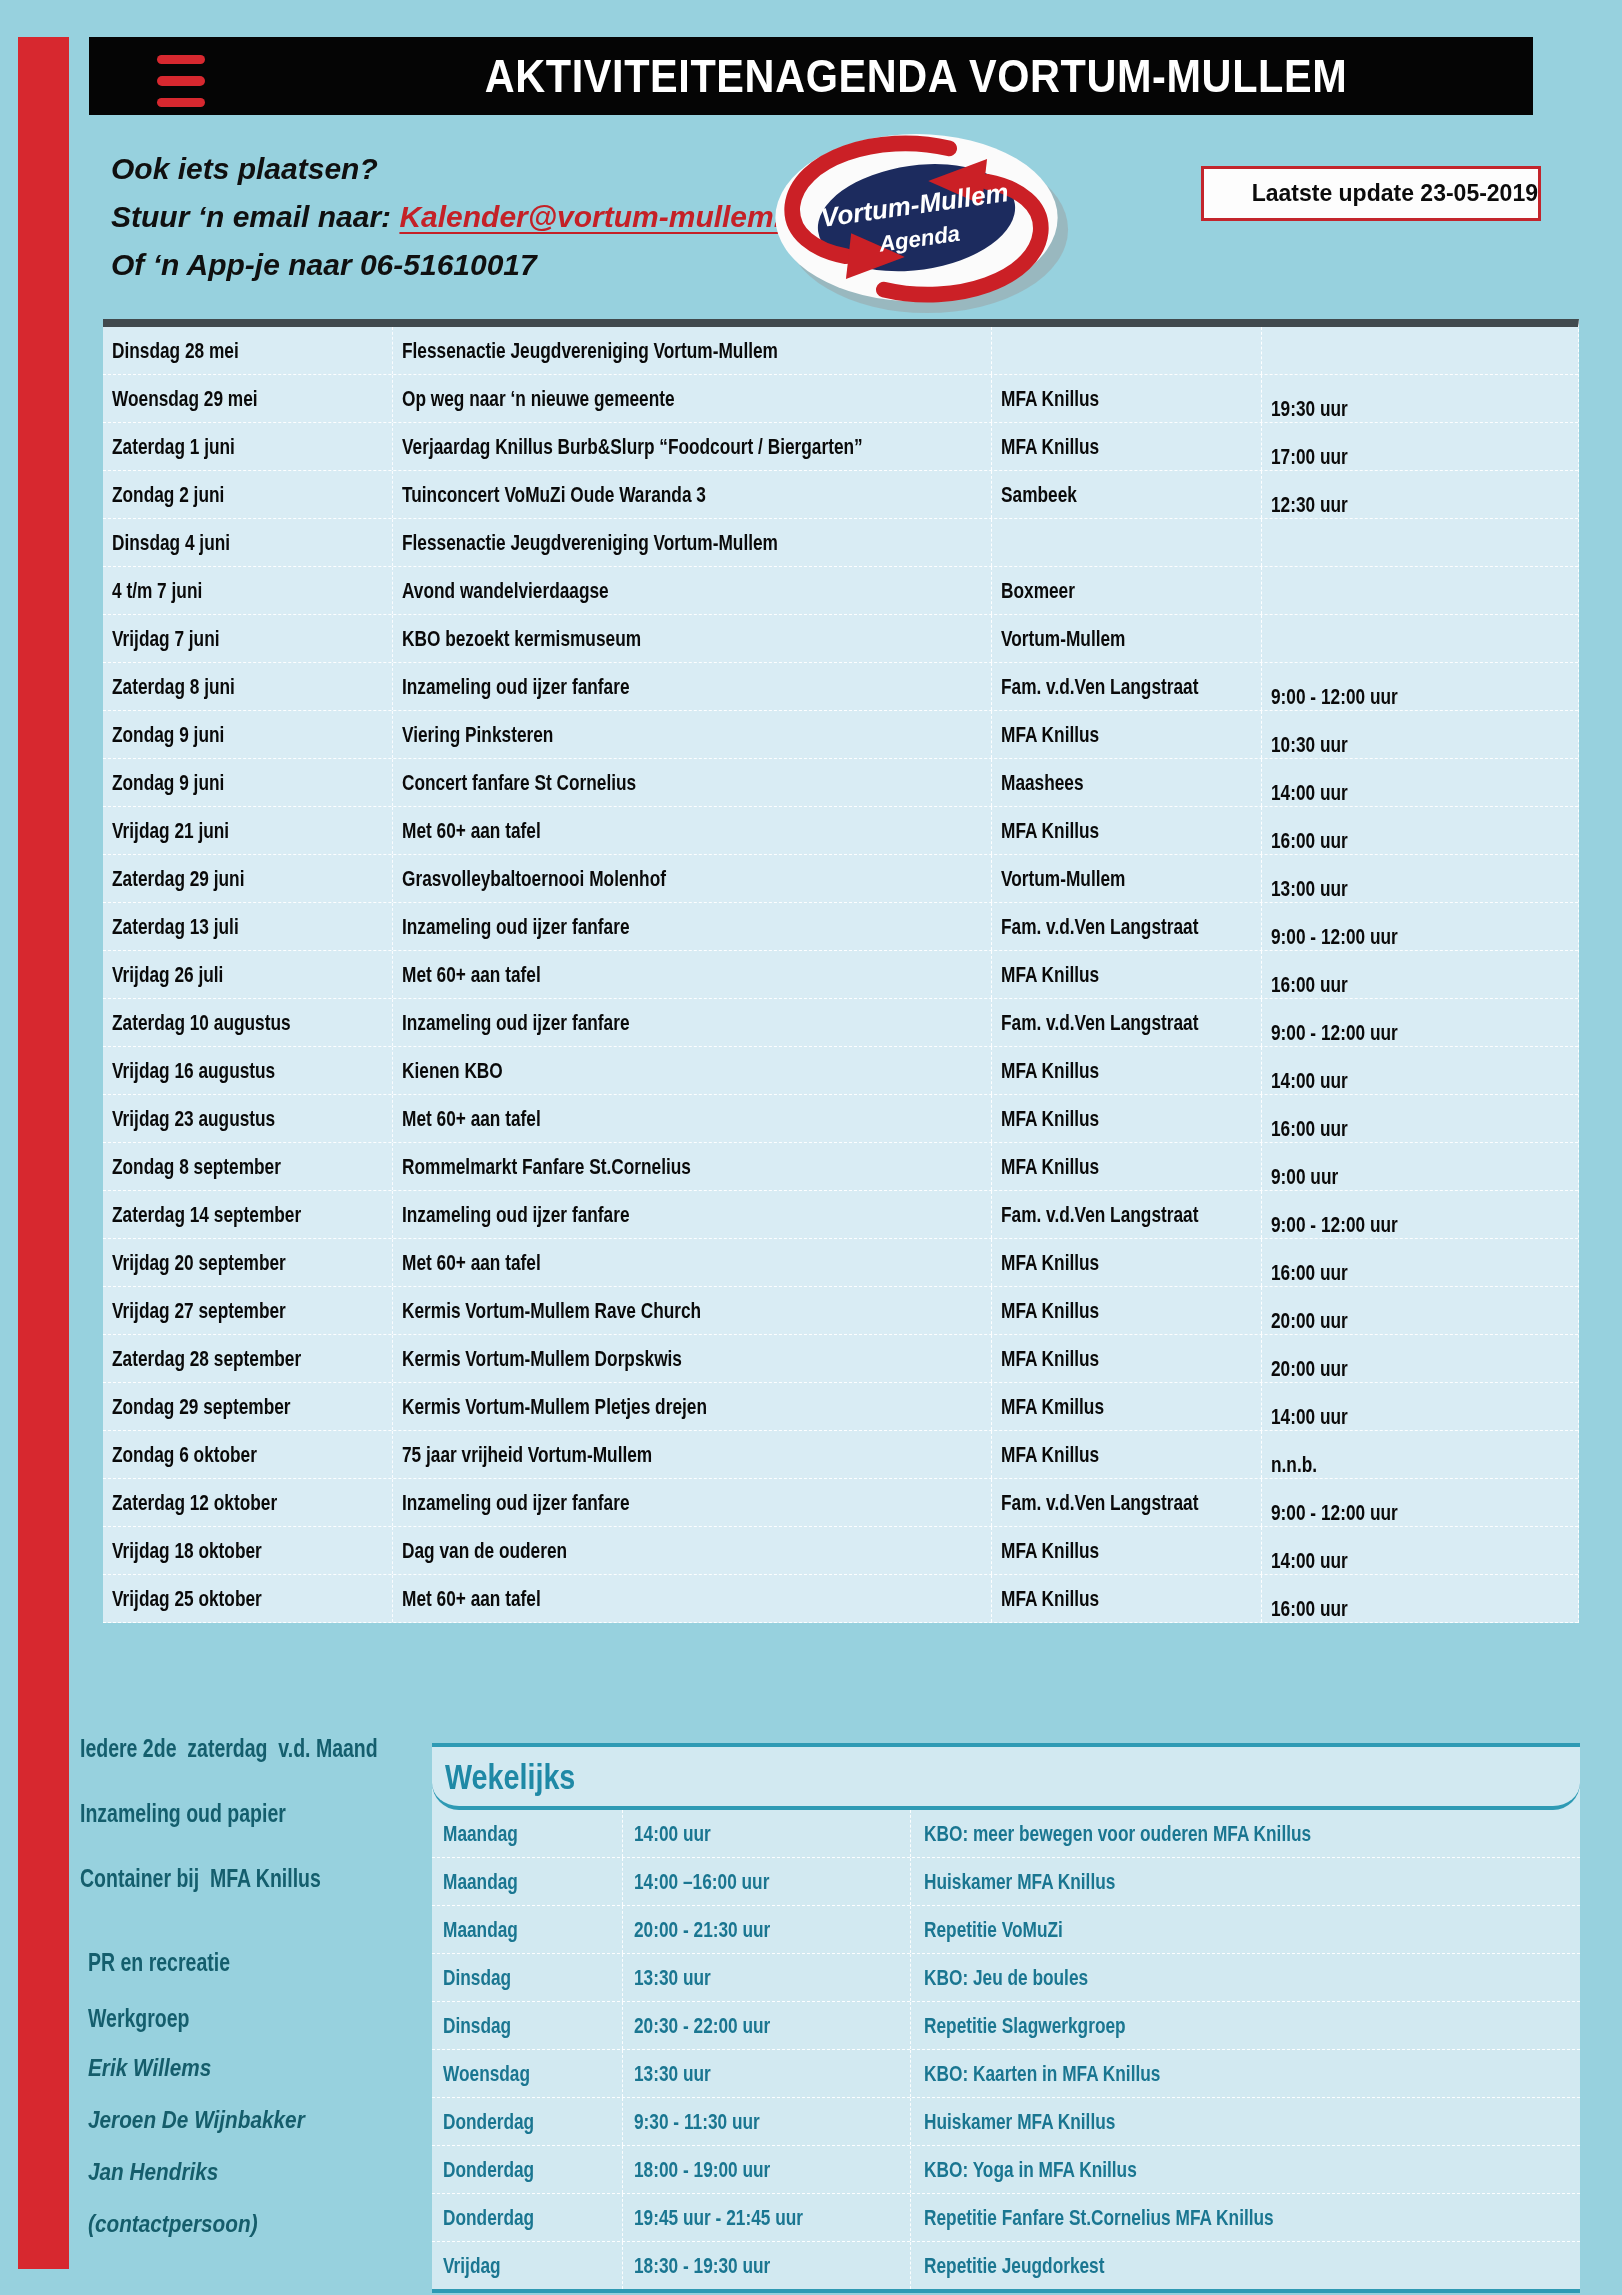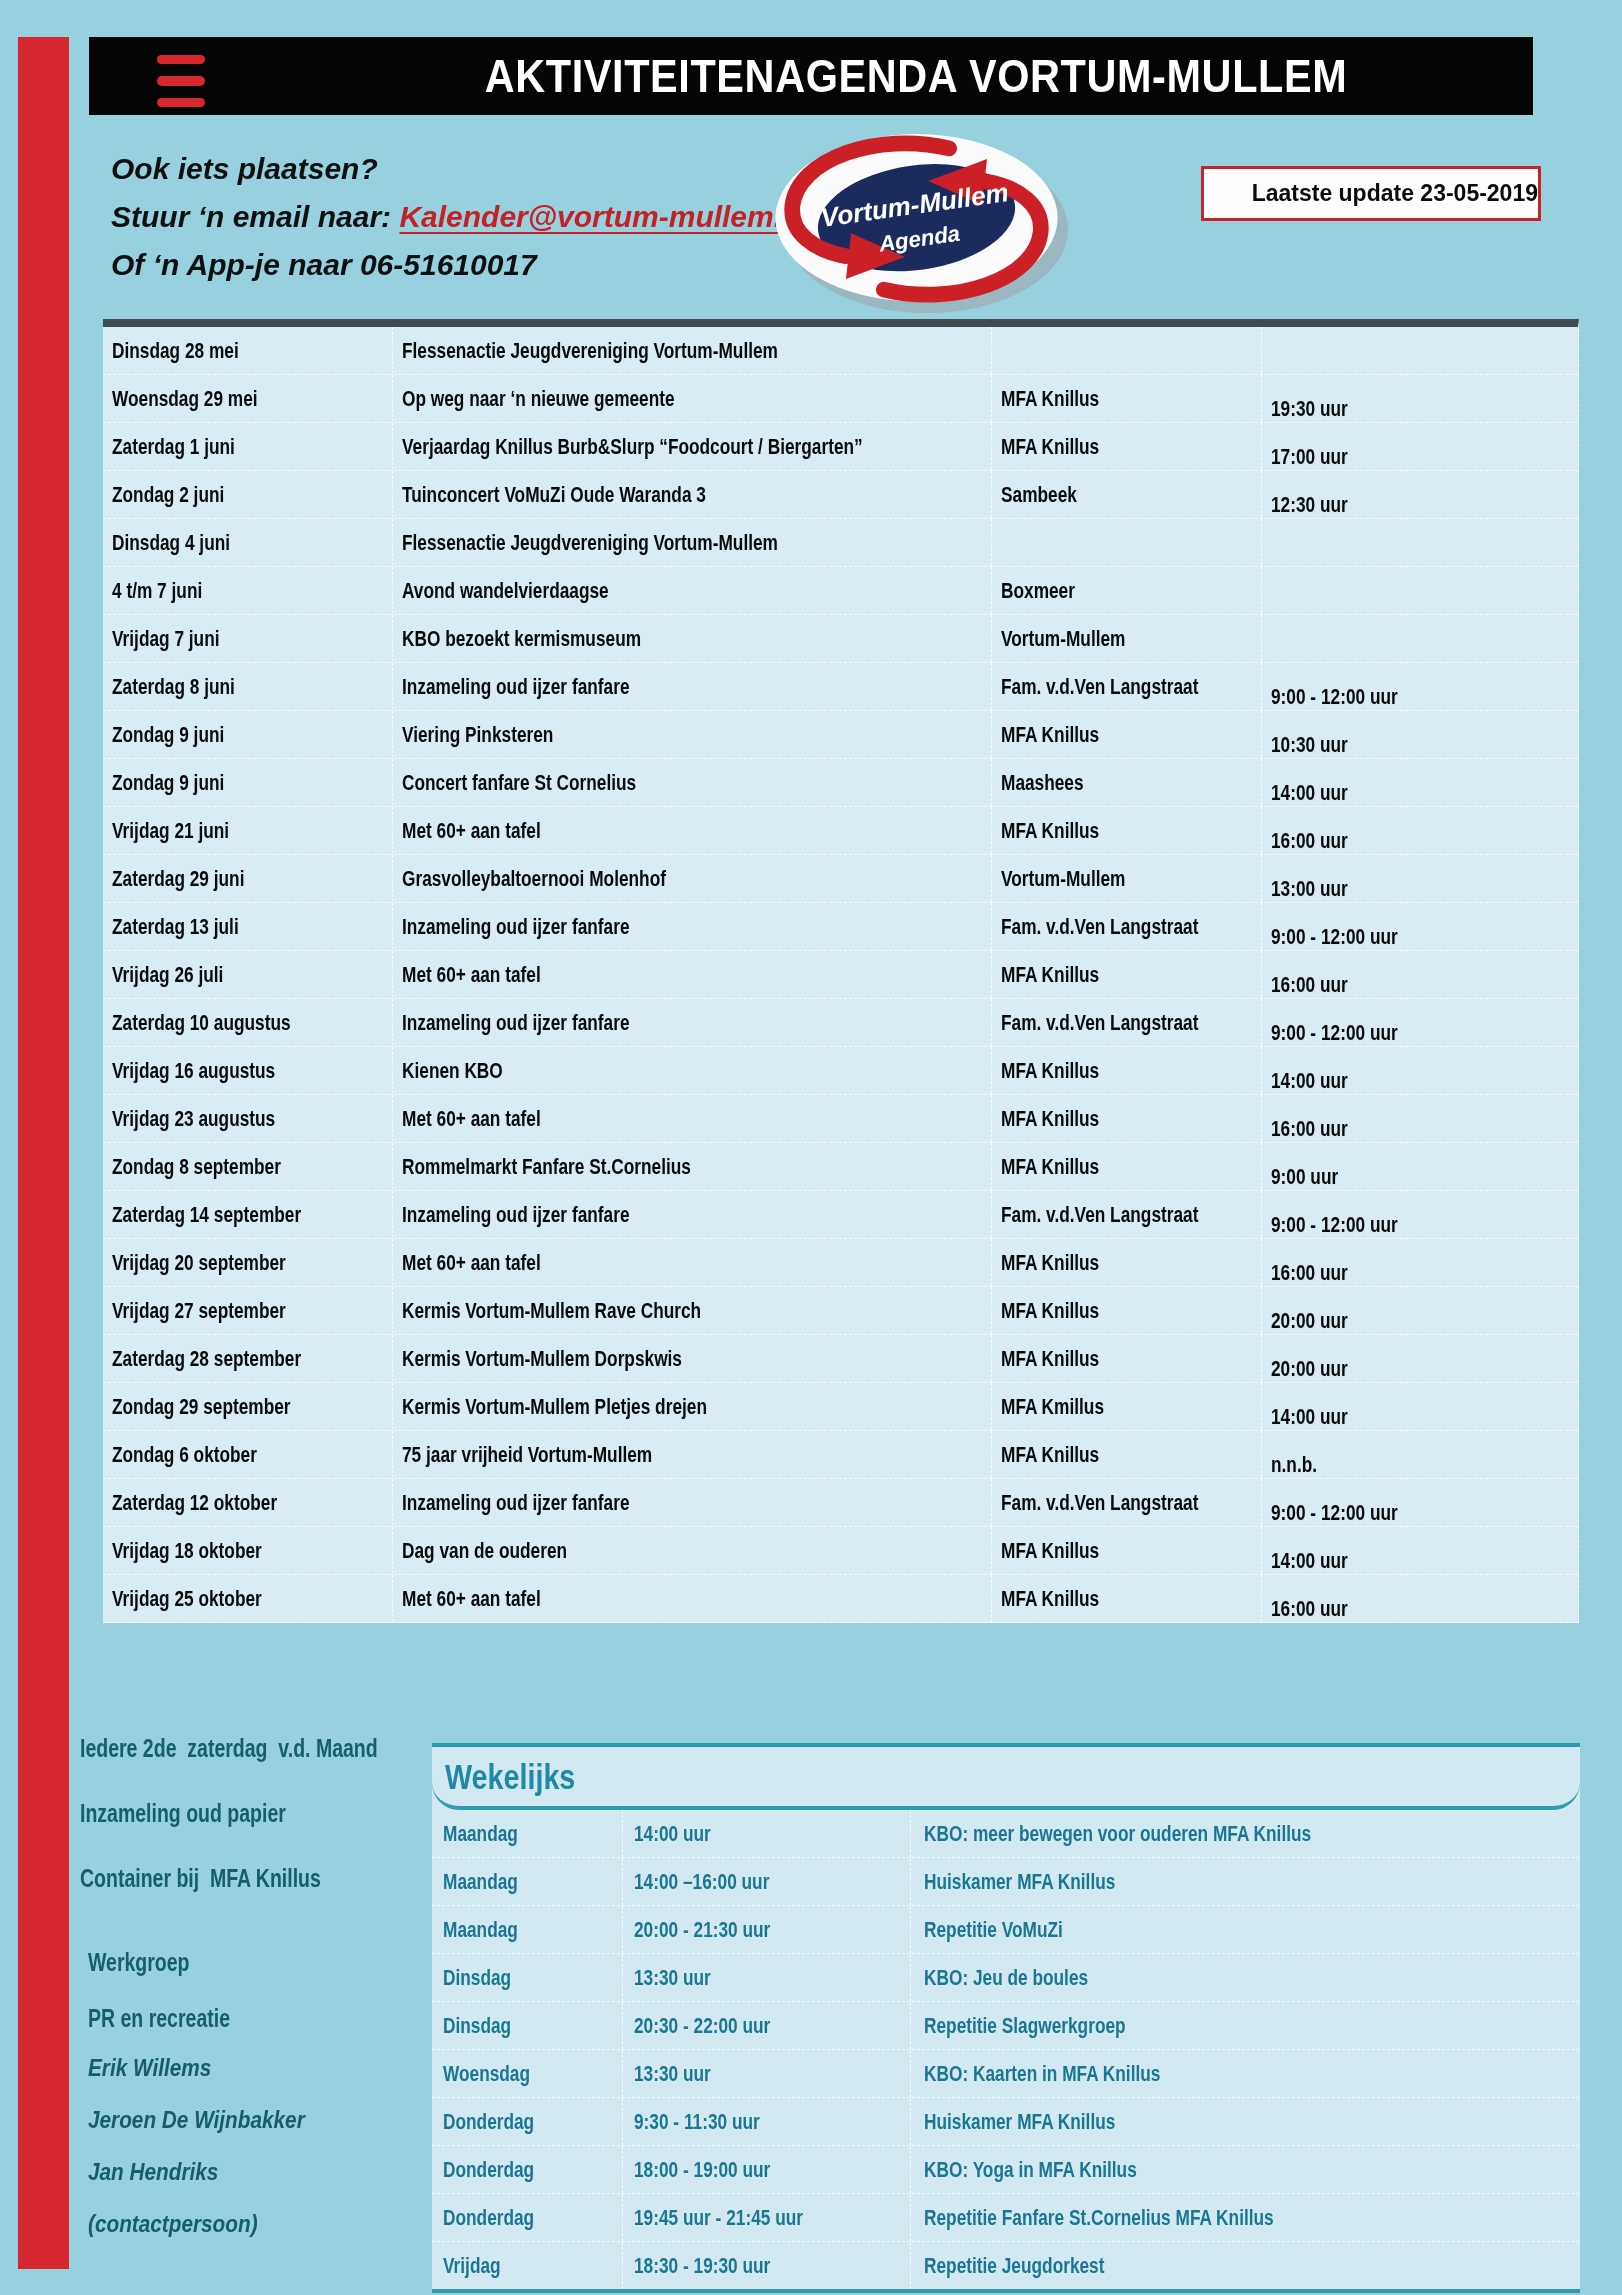--- a/index.html
+++ b/index.html
@@ -536,25 +536,25 @@
     </div>
 
     <div class="line">
       <span>Container bij  MFA Knillus</span>
     </div>
   </div>
 
 <div id="aside-group" class="abs">
 
     <div class="line">
+      <span>PR en recreatie</span>
+    </div>
+
+    <div class="line">
       <span>Werkgroep</span>
-    </div>
-
-    <div class="line">
-      <span>PR en recreatie</span>
     </div>
   </div>
 
 <div id="aside-names" class="abs">
 
     <div class="line">
       <span>Erik Willems</span>
     </div>
 
     <div class="line">

